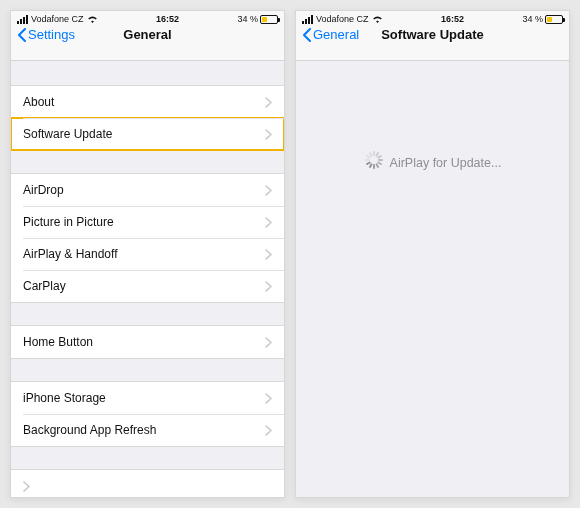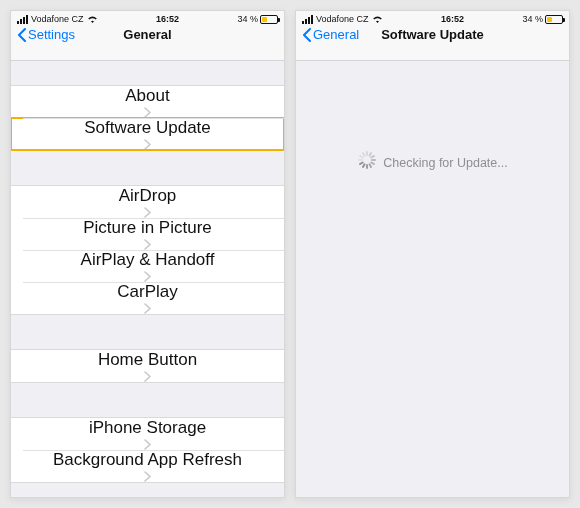--- a/index.html
+++ b/index.html
@@ -54,25 +54,25 @@
     }
     .nav-back {
       display: flex; align-items: center; gap: 2px;
       color: #007aff; font-size: 13px; cursor: pointer;
     }
     .nav-title {
       position: absolute; left:0; right:0; text-align: center;
       font-size: 13px; font-weight: 600; color:#111; pointer-events:none;
     }
     .content { flex:1; overflow:hidden; background:#efeff4; display:flex; flex-direction:column; }
-    .group { margin-top: 34px; background:#fff; border-top:1px solid #d9d9db; border-bottom:1px solid #d9d9db; }
+    .group { margin-top: 22px; background:#fff; border-top:1px solid #d9d9db; border-bottom:1px solid #d9d9db; }
     .group:first-child { margin-top: 24px; }
     .row {
       height: 32px; display:flex; align-items:center; padding:0 12px;
-      font-size: 17px; color:#111; position:relative; cursor:pointer;flex-direction:column;
+      font-size: 12px; color:#111; position:relative; cursor:pointer;
     }
     .row + .row::before {
       content:""; position:absolute; top:0; left:12px; right:0; height:1px; background:#e1e1e3;
     }
     .row-label { flex:1; }
     .chevron { color:#c7c7cc; }
     .highlight {
       outline: 2.5px solid #f3b200;
       outline-offset: -1px;
       z-index: 2;
@@ -246,17 +246,17 @@
           <span style="transform:rotate(90deg);opacity:.55"></span>
           <span style="transform:rotate(120deg);opacity:.65"></span>
           <span style="transform:rotate(150deg);opacity:.75"></span>
           <span style="transform:rotate(180deg);opacity:.85"></span>
           <span style="transform:rotate(210deg);opacity:.95"></span>
           <span style="transform:rotate(240deg);opacity:1"></span>
           <span style="transform:rotate(270deg);opacity:.15"></span>
           <span style="transform:rotate(300deg);opacity:.18"></span>
           <span style="transform:rotate(330deg);opacity:.2"></span>
         </span>
-        <span>Checking for Update...</span>
+        <span>AirPlay for Update...</span>
       </div>
     </div>
   </div>
 </div>
 
 </body></html>

